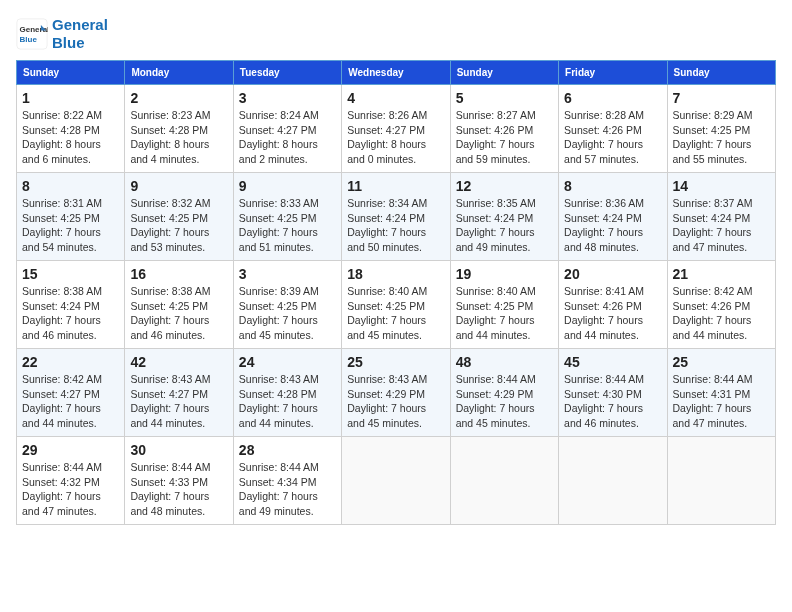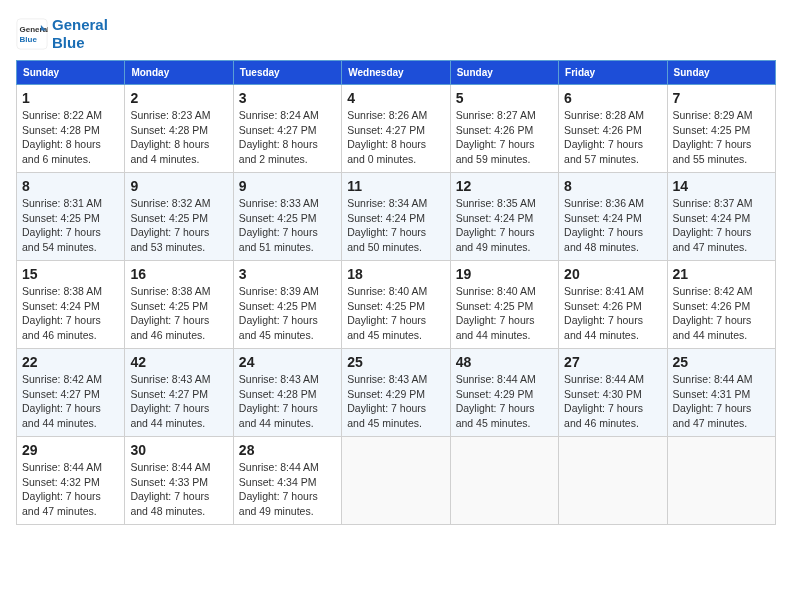--- a/index.html
+++ b/index.html
@@ -222,21 +222,21 @@
         </td>
         <td>
           <span class="day-num">25</span>
           <div class="cell-content">Sunrise: 8:43 AM<br>Sunset: 4:29 PM<br>Daylight: 7 hours and 45 minutes.</div>
         </td>
         <td>
           <span class="day-num">48</span>
           <div class="cell-content">Sunrise: 8:44 AM<br>Sunset: 4:29 PM<br>Daylight: 7 hours and 45 minutes.</div>
         </td>
         <td>
-          <span class="day-num">27</span>
+          <span class="day-num">45</span>
           <div class="cell-content">Sunrise: 8:44 AM<br>Sunset: 4:30 PM<br>Daylight: 7 hours and 46 minutes.</div>
         </td>
         <td>
           <span class="day-num">25</span>
           <div class="cell-content">Sunrise: 8:44 AM<br>Sunset: 4:31 PM<br>Daylight: 7 hours and 47 minutes.</div>
         </td>
       </tr>
       <tr>
         <td>
           <span class="day-num">29</span>

